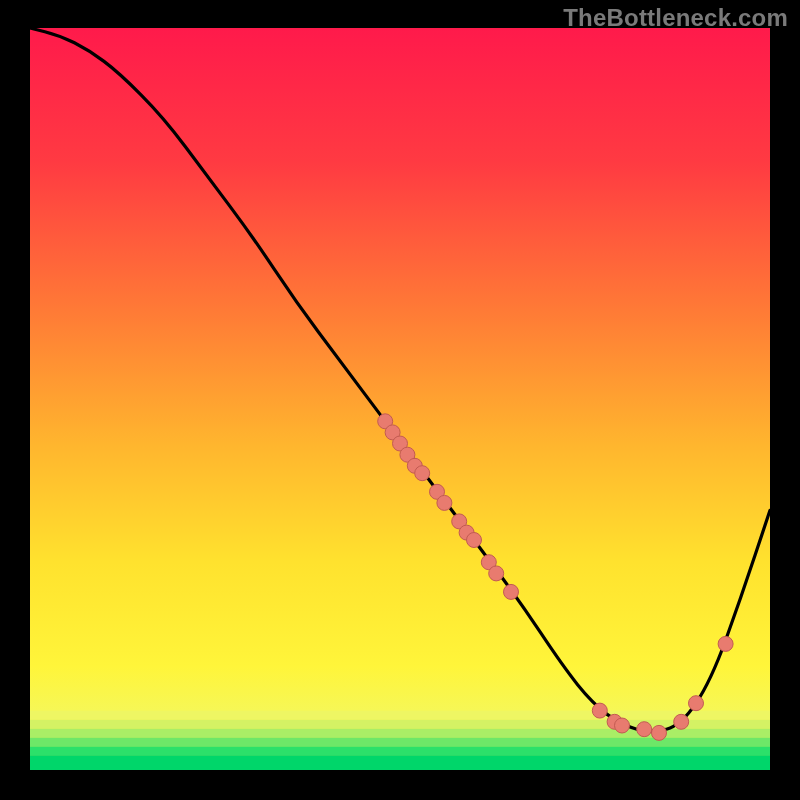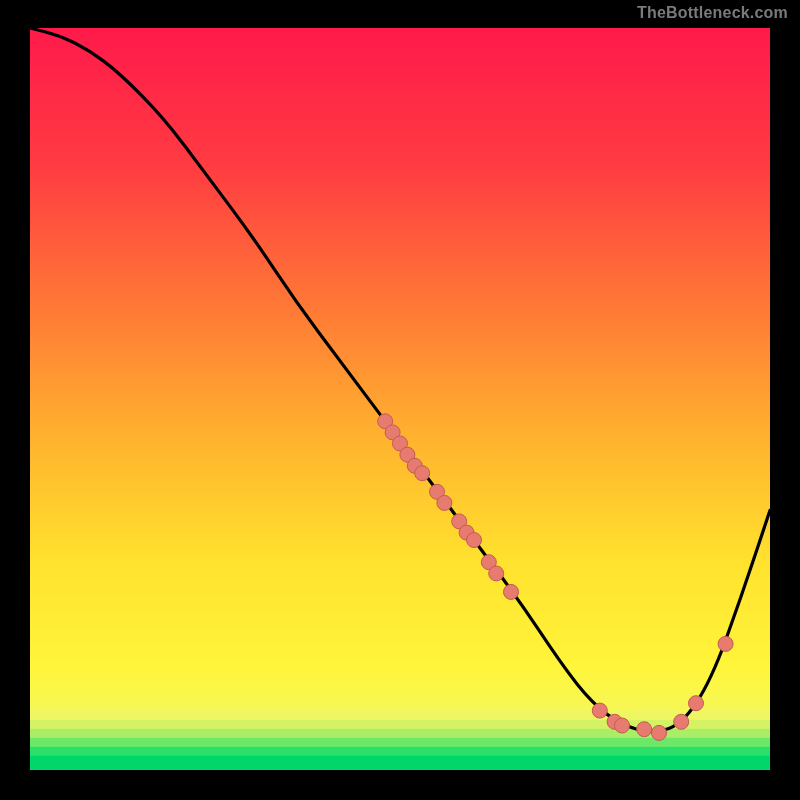--- a/index.html
+++ b/index.html
@@ -16,21 +16,21 @@
     height: 800px;
   }
   svg {
     display: block;
   }
   .watermark {
     position: absolute;
     top: 4px;
     right: 12px;
     font-family: Arial, Helvetica, sans-serif;
-    font-size: 16px;
+    font-size: 24px;
     font-weight: 600;
     color: #7a7a7a;
     letter-spacing: 0.2px;
     user-select: none;
   }
 </style>
 </head>
 <body>
 
 <div class="stage">

